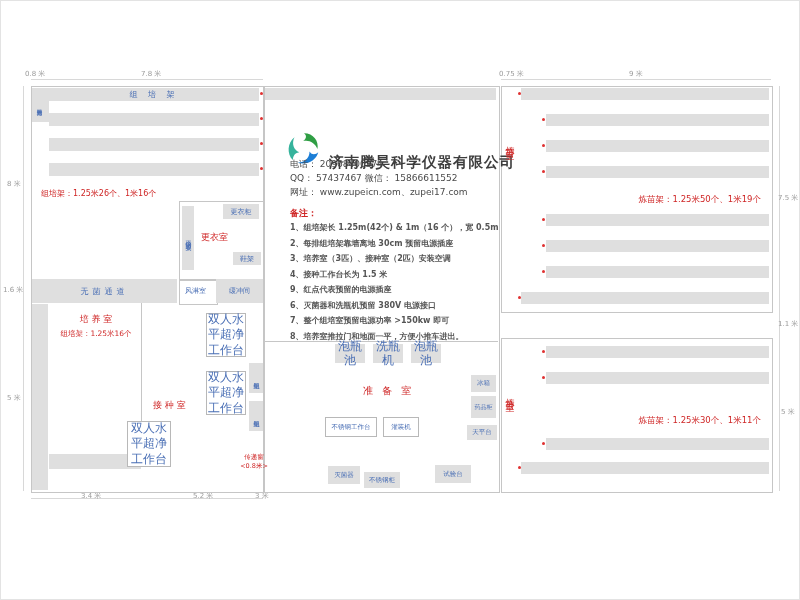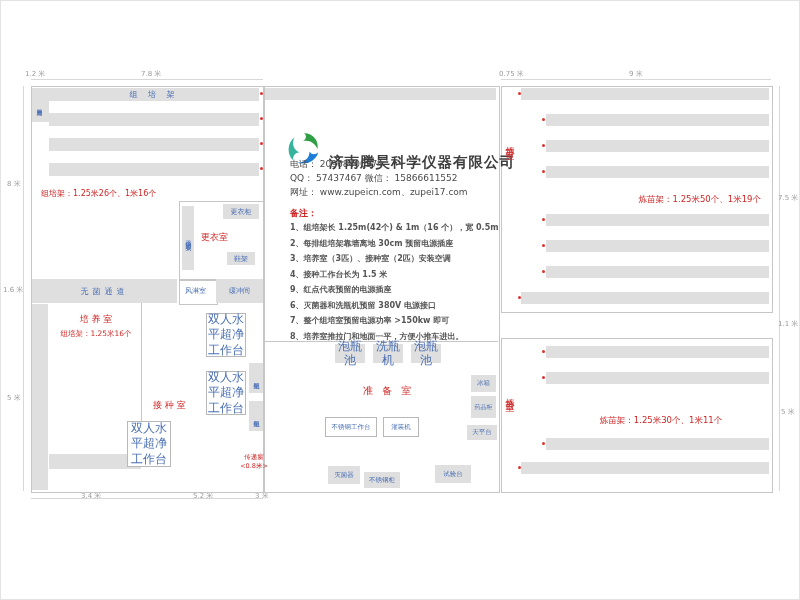--- a/index.html
+++ b/index.html
@@ -29,21 +29,21 @@
 <body>
 
 <div class="page">
 
   <div class="dimline" style="left:30px;top:78px;width:232px;height:1px"></div>
   <div class="dimline" style="left:500px;top:78px;width:270px;height:1px"></div>
   <div class="dimline" style="left:22px;top:85px;width:1px;height:405px"></div>
   <div class="dimline" style="left:778px;top:85px;width:1px;height:405px"></div>
   <div class="dimline" style="left:30px;top:497px;width:232px;height:1px"></div>
 
-  <div class="dim" style="left:24px;top:68px">1.2 米</div>
+  <div class="dim" style="left:24px;top:68px">0.8 米</div>
   <div class="dim" style="left:140px;top:68px">7.8 米</div>
   <div class="dim" style="left:498px;top:68px">0.75 米</div>
   <div class="dim" style="left:628px;top:68px">9 米</div>
   <div class="dim" style="left:6px;top:178px">8 米</div>
   <div class="dim" style="left:2px;top:284px">1.6 米</div>
   <div class="dim" style="left:6px;top:392px">5 米</div>
   <div class="dim" style="left:777px;top:192px">7.5 米</div>
   <div class="dim" style="left:777px;top:318px">1.1 米</div>
   <div class="dim" style="left:780px;top:406px">5 米</div>
   <div class="dim" style="left:80px;top:490px">3.4 米</div>
@@ -70,21 +70,21 @@
   <div class="bar" style="left:48px;top:162px;width:210px;height:13px"></div>
   <div class="lbl red" style="left:40px;top:187px;width:160px;text-align:left;font-size:8px">组培架：1.25米26个、1米16个</div>
 
   <div class="gbox" style="left:181px;top:205px;width:12px;height:64px">
     <span class="blue vtext" style="font-size:6px;letter-spacing:1px">不锈钢晾衣架</span>
   </div>
   <div class="gbox" style="left:222px;top:203px;width:36px;height:15px">
     <span class="blue" style="font-size:7px">更衣柜</span>
   </div>
   <div class="lbl red" style="left:200px;top:230px;font-size:9px">更衣室</div>
-  <div class="gbox" style="left:226px;top:251px;width:28px;height:13px">
+  <div class="gbox" style="left:232px;top:251px;width:28px;height:13px">
     <span class="blue" style="font-size:7px">鞋架</span>
   </div>
 
   <div class="lbl blue" style="left:184px;top:285px;font-size:7px">风淋室</div>
   <div class="gbox" style="left:215px;top:278px;width:47px;height:24px">
     <span class="blue" style="font-size:7px">缓冲间</span>
   </div>
   <div class="gbox" style="left:31px;top:278px;width:145px;height:24px">
     <span class="blue" style="font-size:8px;letter-spacing:4px">无菌通道</span>
   </div>
@@ -185,21 +185,21 @@
   <div class="bar" style="left:545px;top:165px;width:223px;height:12px"></div>
   <div class="lbl red" style="left:560px;top:193px;width:200px;text-align:right;font-size:8.5px">炼苗架：1.25米50个、1米19个</div>
   <div class="bar" style="left:545px;top:213px;width:223px;height:12px"></div>
   <div class="bar" style="left:545px;top:239px;width:223px;height:12px"></div>
   <div class="bar" style="left:545px;top:265px;width:223px;height:12px"></div>
   <div class="bar" style="left:520px;top:291px;width:248px;height:12px"></div>
   <div class="lbl red vtext" style="left:502px;top:138px;font-size:9px">炼苗室一</div>
 
   <div class="bar" style="left:545px;top:345px;width:223px;height:12px"></div>
   <div class="bar" style="left:545px;top:371px;width:223px;height:12px"></div>
-  <div class="lbl red" style="left:560px;top:414px;width:200px;text-align:center;font-size:8.5px">炼苗架：1.25米30个、1米11个</div>
+  <div class="lbl red" style="left:560px;top:414px;width:200px;text-align:right;font-size:8.5px">炼苗架：1.25米30个、1米11个</div>
   <div class="bar" style="left:545px;top:437px;width:223px;height:12px"></div>
   <div class="bar" style="left:520px;top:461px;width:248px;height:12px"></div>
   <div class="lbl red vtext" style="left:502px;top:390px;font-size:9px">炼苗室二</div>
 
   <div class="dot" style="left:517px;top:91px"></div>
   <div class="dot" style="left:541px;top:117px"></div>
   <div class="dot" style="left:541px;top:143px"></div>
   <div class="dot" style="left:541px;top:169px"></div>
   <div class="dot" style="left:541px;top:217px"></div>
   <div class="dot" style="left:541px;top:243px"></div>

